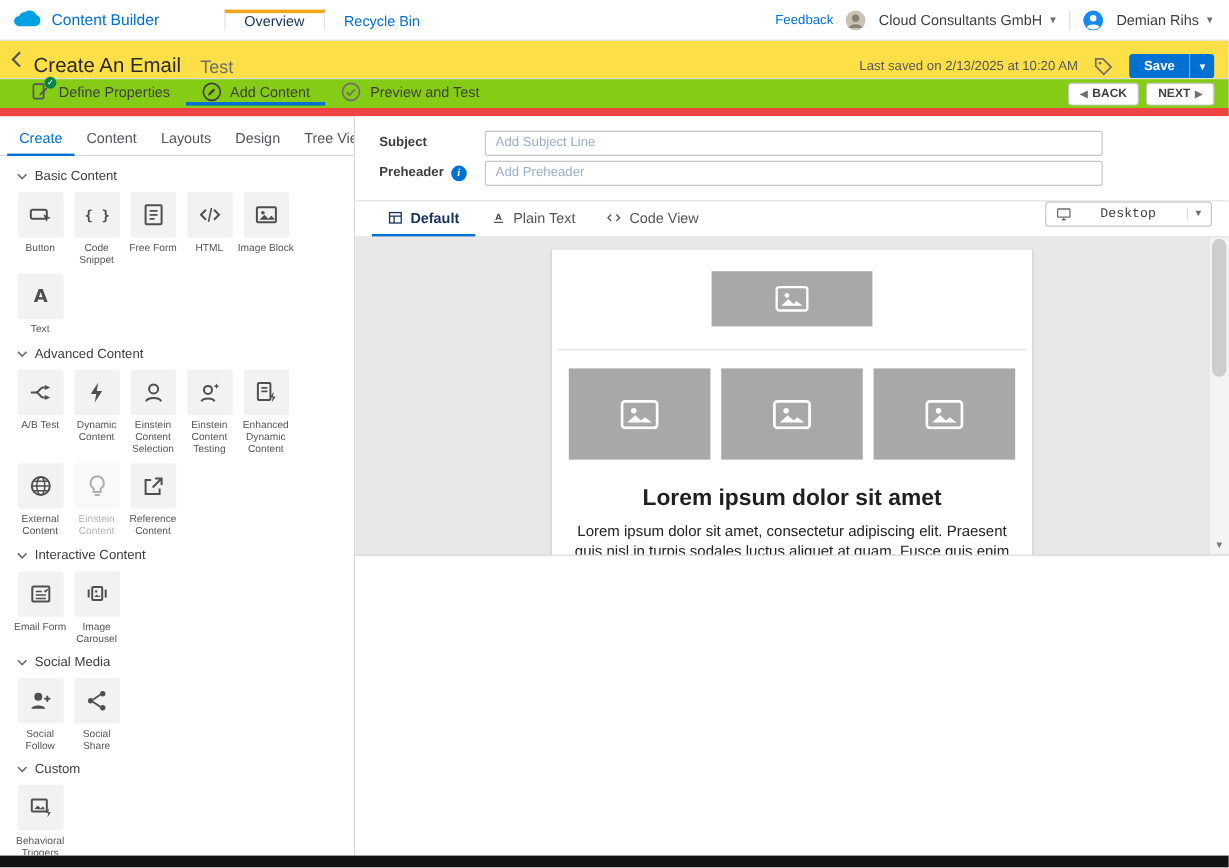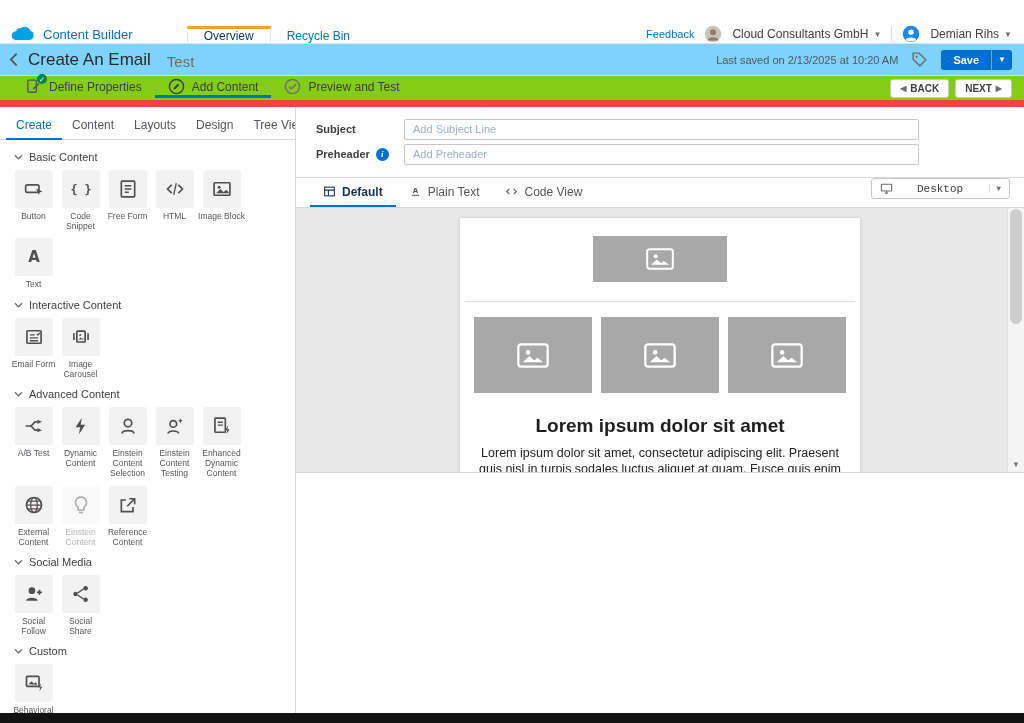--- a/index.html
+++ b/index.html
@@ -3,36 +3,36 @@
 <meta charset="utf-8">
 <style>
   *{box-sizing:border-box;margin:0;padding:0}
   html,body{width:1024px;height:723px;overflow:hidden}
   body{font-family:"Liberation Sans",sans-serif;background:#fff;color:#333}
   .app{width:1024px;height:723px;display:flex;flex-direction:column;position:relative}
   .icon{display:inline-flex;align-items:center;justify-content:center}
   .icon svg{width:100%;height:100%;display:block}
 
   
-  .topnav{height:44px;background:#fff;border-bottom:1px solid #e0e3e8;display:flex;align-items:flex-end;flex:0 0 auto}
+  .topnav{height:34px;background:#fff;border-bottom:1px solid #e0e3e8;display:flex;align-items:center;flex:0 0 auto}
   .brand{display:flex;align-items:center;gap:7px;padding:0 14px 0 10px}
   .logo{width:26px;height:17px}
   .brand-label{color:#0070d2;font-size:13px;white-space:nowrap}
   .topnav-tabs{display:flex;margin-left:40px}
   .topnav-tab{display:flex;align-items:center;padding:0 16px;font-size:12px;color:#0070d2;cursor:pointer;border-top:3px solid transparent}
   .topnav-tab.active{color:#16325c;border-top-color:#f2a41c;border-left:1px solid #e0e3e8;border-right:1px solid #e0e3e8;background:#fff}
   .topnav-right{margin-left:auto;display:flex;align-items:center;gap:10px;padding-right:12px}
   .feedback{color:#0070d2;font-size:11px;cursor:pointer;text-decoration:none}
   .avatar{width:18px;height:18px;border-radius:50%;overflow:hidden}
   .menu-btn{display:flex;align-items:center;gap:5px;background:none;border:none;font-family:inherit;color:#3e3e3c;font-size:12px;cursor:pointer;white-space:nowrap}
   .caret{font-size:8px;color:#706e6b}
   .vdiv{width:1px;height:16px;background:#d8dde6}
 
   
-  .pagehead{height:32px;background:#7dd3fc;border-bottom:1px solid #dddbda;display:flex;align-items:center;flex:0 0 auto}
+  .pagehead{height:32px;background:#fde047;border-bottom:1px solid #dddbda;display:flex;align-items:flex-end;flex:0 0 auto}
   .backbtn{width:26px;height:100%;display:flex;align-items:center;justify-content:center;cursor:pointer}
   .backbtn .icon{width:9px;height:15px}
   .page-title{font-size:17px;color:#2b2826;margin-left:2px;white-space:nowrap}
   .page-subtitle{font-size:15px;color:#706e6b;margin-left:16px;margin-top:3px}
   .pagehead-right{margin-left:auto;display:flex;align-items:center;gap:13px;padding-right:12px}
   .last-saved{font-size:11px;color:#54565b;white-space:nowrap}
   .tagbtn{width:17px;height:17px;color:#706e6b;cursor:pointer}
   .save-group{display:flex}
   .save-main{background:#0070d2;color:#fff;font-size:11px;font-weight:bold;border:none;padding:4px 12px;border-radius:3px 0 0 3px;cursor:pointer;font-family:inherit}
   .save-caret{background:#0070d2;color:#fff;border:none;border-left:1px solid rgba(255,255,255,.4);padding:4px 6px;border-radius:0 3px 3px 0;font-size:8px;cursor:pointer}
@@ -298,149 +298,149 @@
               </div>
             </div>
           </div>
           <div class="section">
             <div class="section-head">
               <span class="icon chev">
                 <svg viewBox="0 0 10 6">
                   <path d="M1 1l4 4 4-4" stroke="#706e6b" stroke-width="1.5" fill="none"></path>
                 </svg>
               </span>
-              <span class="section-title">Interactive Content</span>
+              <span class="section-title">Advanced Content</span>
             </div>
             <div class="tiles">
               <div class="tile-cell">
                 <div class="tile">
                   <span class="icon">
                     <svg viewBox="0 0 24 24">
-                      <rect x="3.5" y="4.5" width="17" height="15" rx="1" fill="none" stroke="currentColor" stroke-width="2"></rect>
-                      <path d="M7 9.5h6M7 13h10M7 16.5h10" stroke="currentColor" stroke-width="1.6" fill="none"></path>
-                      <path d="M15.5 8.5l1.2 1.2 2.3-2.4" stroke="currentColor" stroke-width="1.6" fill="none"></path>
-                    </svg>
-                  </span>
-                </div>
-                <div class="tile-label">Email Form</div>
-              </div>
-              <div class="tile-cell">
-                <div class="tile">
-                  <span class="icon">
-                    <svg viewBox="0 0 24 24">
-                      <rect x="7" y="5" width="10" height="13" rx="1" fill="none" stroke="currentColor" stroke-width="2"></rect>
-                      <path d="M3.5 7.5v8M20.5 7.5v8" stroke="currentColor" stroke-width="2" fill="none"></path>
-                      <circle cx="11" cy="9.5" r="1.2" fill="currentColor"></circle>
-                      <path d="M9 15l2.5-2.5 2 2 1.5-1.5V15z" fill="currentColor"></path>
-                    </svg>
-                  </span>
-                </div>
-                <div class="tile-label">Image Carousel</div>
+                      <path d="M2 12h5c4 0 4-5 7-5h2M7 12c4 0 4 5 7 5h2" fill="none" stroke="currentColor" stroke-width="2"></path>
+                      <path d="M16 4.5l5.5 2.5-5.5 2.5zM16 14.5l5.5 2.5-5.5 2.5z" fill="currentColor"></path>
+                    </svg>
+                  </span>
+                </div>
+                <div class="tile-label">A/B Test</div>
+              </div>
+              <div class="tile-cell">
+                <div class="tile">
+                  <span class="icon">
+                    <svg viewBox="0 0 24 24">
+                      <path d="M13 2L5.5 13.5H11L9.5 22 17 10.5h-5.5z" fill="currentColor"></path>
+                    </svg>
+                  </span>
+                </div>
+                <div class="tile-label">Dynamic Content</div>
+              </div>
+              <div class="tile-cell">
+                <div class="tile">
+                  <span class="icon">
+                    <svg viewBox="0 0 24 24">
+                      <circle cx="12" cy="8.5" r="4.5" fill="none" stroke="currentColor" stroke-width="2"></circle>
+                      <path d="M4.5 21c1.5-4.5 13.5-4.5 15 0" fill="none" stroke="currentColor" stroke-width="2"></path>
+                    </svg>
+                  </span>
+                </div>
+                <div class="tile-label">Einstein Content Selection</div>
+              </div>
+              <div class="tile-cell">
+                <div class="tile">
+                  <span class="icon">
+                    <svg viewBox="0 0 24 24">
+                      <circle cx="10" cy="9.5" r="4" fill="none" stroke="currentColor" stroke-width="2"></circle>
+                      <path d="M3.5 21c1.3-4 11.7-4 13 0" fill="none" stroke="currentColor" stroke-width="2"></path>
+                      <path d="M18.5 3l.9 1.9 1.9.9-1.9.9-.9 1.9-.9-1.9-1.9-.9 1.9-.9z" fill="currentColor"></path>
+                    </svg>
+                  </span>
+                </div>
+                <div class="tile-label">Einstein Content Testing</div>
+              </div>
+              <div class="tile-cell">
+                <div class="tile">
+                  <span class="icon">
+                    <svg viewBox="0 0 24 24">
+                      <rect x="3.5" y="2.5" width="12.5" height="17" rx="1" fill="none" stroke="currentColor" stroke-width="2"></rect>
+                      <path d="M7 7.5h6M7 11h6" stroke="currentColor" stroke-width="1.6" fill="none"></path>
+                      <path d="M19.5 11l-4 6h2.8l-1 5 4-6h-2.8z" fill="currentColor"></path>
+                    </svg>
+                  </span>
+                </div>
+                <div class="tile-label">Enhanced Dynamic Content</div>
+              </div>
+              <div class="tile-cell">
+                <div class="tile">
+                  <span class="icon">
+                    <svg viewBox="0 0 24 24">
+                      <circle cx="12" cy="12" r="9" fill="none" stroke="currentColor" stroke-width="2"></circle>
+                      <ellipse cx="12" cy="12" rx="4" ry="9" fill="none" stroke="currentColor" stroke-width="1.5"></ellipse>
+                      <path d="M3 12h18M4.8 7.3h14.4M4.8 16.7h14.4" stroke="currentColor" stroke-width="1.5" fill="none"></path>
+                    </svg>
+                  </span>
+                </div>
+                <div class="tile-label">External Content</div>
+              </div>
+              <div class="tile-cell disabled">
+                <div class="tile">
+                  <span class="icon">
+                    <svg viewBox="0 0 24 24">
+                      <path d="M12 2.5a6.5 6.5 0 0 0-3.5 12V18h7v-3.5a6.5 6.5 0 0 0-3.5-12z" fill="none" stroke="currentColor" stroke-width="2"></path>
+                      <path d="M9.5 21h5" stroke="currentColor" stroke-width="2" fill="none"></path>
+                    </svg>
+                  </span>
+                </div>
+                <div class="tile-label">Einstein Content</div>
+              </div>
+              <div class="tile-cell">
+                <div class="tile">
+                  <span class="icon">
+                    <svg viewBox="0 0 24 24">
+                      <path d="M13.5 4.5H20v6.5M20 4.5L11 13.5" fill="none" stroke="currentColor" stroke-width="2"></path>
+                      <path d="M9.5 6H4v14h14v-5.5" fill="none" stroke="currentColor" stroke-width="2"></path>
+                    </svg>
+                  </span>
+                </div>
+                <div class="tile-label">Reference Content</div>
               </div>
             </div>
           </div>
           <div class="section">
             <div class="section-head">
               <span class="icon chev">
                 <svg viewBox="0 0 10 6">
                   <path d="M1 1l4 4 4-4" stroke="#706e6b" stroke-width="1.5" fill="none"></path>
                 </svg>
               </span>
-              <span class="section-title">Advanced Content</span>
+              <span class="section-title">Interactive Content</span>
             </div>
             <div class="tiles">
               <div class="tile-cell">
                 <div class="tile">
                   <span class="icon">
                     <svg viewBox="0 0 24 24">
-                      <path d="M2 12h5c4 0 4-5 7-5h2M7 12c4 0 4 5 7 5h2" fill="none" stroke="currentColor" stroke-width="2"></path>
-                      <path d="M16 4.5l5.5 2.5-5.5 2.5zM16 14.5l5.5 2.5-5.5 2.5z" fill="currentColor"></path>
-                    </svg>
-                  </span>
-                </div>
-                <div class="tile-label">A/B Test</div>
-              </div>
-              <div class="tile-cell">
-                <div class="tile">
-                  <span class="icon">
-                    <svg viewBox="0 0 24 24">
-                      <path d="M13 2L5.5 13.5H11L9.5 22 17 10.5h-5.5z" fill="currentColor"></path>
-                    </svg>
-                  </span>
-                </div>
-                <div class="tile-label">Dynamic Content</div>
-              </div>
-              <div class="tile-cell">
-                <div class="tile">
-                  <span class="icon">
-                    <svg viewBox="0 0 24 24">
-                      <circle cx="12" cy="8.5" r="4.5" fill="none" stroke="currentColor" stroke-width="2"></circle>
-                      <path d="M4.5 21c1.5-4.5 13.5-4.5 15 0" fill="none" stroke="currentColor" stroke-width="2"></path>
-                    </svg>
-                  </span>
-                </div>
-                <div class="tile-label">Einstein Content Selection</div>
-              </div>
-              <div class="tile-cell">
-                <div class="tile">
-                  <span class="icon">
-                    <svg viewBox="0 0 24 24">
-                      <circle cx="10" cy="9.5" r="4" fill="none" stroke="currentColor" stroke-width="2"></circle>
-                      <path d="M3.5 21c1.3-4 11.7-4 13 0" fill="none" stroke="currentColor" stroke-width="2"></path>
-                      <path d="M18.5 3l.9 1.9 1.9.9-1.9.9-.9 1.9-.9-1.9-1.9-.9 1.9-.9z" fill="currentColor"></path>
-                    </svg>
-                  </span>
-                </div>
-                <div class="tile-label">Einstein Content Testing</div>
-              </div>
-              <div class="tile-cell">
-                <div class="tile">
-                  <span class="icon">
-                    <svg viewBox="0 0 24 24">
-                      <rect x="3.5" y="2.5" width="12.5" height="17" rx="1" fill="none" stroke="currentColor" stroke-width="2"></rect>
-                      <path d="M7 7.5h6M7 11h6" stroke="currentColor" stroke-width="1.6" fill="none"></path>
-                      <path d="M19.5 11l-4 6h2.8l-1 5 4-6h-2.8z" fill="currentColor"></path>
-                    </svg>
-                  </span>
-                </div>
-                <div class="tile-label">Enhanced Dynamic Content</div>
-              </div>
-              <div class="tile-cell">
-                <div class="tile">
-                  <span class="icon">
-                    <svg viewBox="0 0 24 24">
-                      <circle cx="12" cy="12" r="9" fill="none" stroke="currentColor" stroke-width="2"></circle>
-                      <ellipse cx="12" cy="12" rx="4" ry="9" fill="none" stroke="currentColor" stroke-width="1.5"></ellipse>
-                      <path d="M3 12h18M4.8 7.3h14.4M4.8 16.7h14.4" stroke="currentColor" stroke-width="1.5" fill="none"></path>
-                    </svg>
-                  </span>
-                </div>
-                <div class="tile-label">External Content</div>
-              </div>
-              <div class="tile-cell disabled">
-                <div class="tile">
-                  <span class="icon">
-                    <svg viewBox="0 0 24 24">
-                      <path d="M12 2.5a6.5 6.5 0 0 0-3.5 12V18h7v-3.5a6.5 6.5 0 0 0-3.5-12z" fill="none" stroke="currentColor" stroke-width="2"></path>
-                      <path d="M9.5 21h5" stroke="currentColor" stroke-width="2" fill="none"></path>
-                    </svg>
-                  </span>
-                </div>
-                <div class="tile-label">Einstein Content</div>
-              </div>
-              <div class="tile-cell">
-                <div class="tile">
-                  <span class="icon">
-                    <svg viewBox="0 0 24 24">
-                      <path d="M13.5 4.5H20v6.5M20 4.5L11 13.5" fill="none" stroke="currentColor" stroke-width="2"></path>
-                      <path d="M9.5 6H4v14h14v-5.5" fill="none" stroke="currentColor" stroke-width="2"></path>
-                    </svg>
-                  </span>
-                </div>
-                <div class="tile-label">Reference Content</div>
+                      <rect x="3.5" y="4.5" width="17" height="15" rx="1" fill="none" stroke="currentColor" stroke-width="2"></rect>
+                      <path d="M7 9.5h6M7 13h10M7 16.5h10" stroke="currentColor" stroke-width="1.6" fill="none"></path>
+                      <path d="M15.5 8.5l1.2 1.2 2.3-2.4" stroke="currentColor" stroke-width="1.6" fill="none"></path>
+                    </svg>
+                  </span>
+                </div>
+                <div class="tile-label">Email Form</div>
+              </div>
+              <div class="tile-cell">
+                <div class="tile">
+                  <span class="icon">
+                    <svg viewBox="0 0 24 24">
+                      <rect x="7" y="5" width="10" height="13" rx="1" fill="none" stroke="currentColor" stroke-width="2"></rect>
+                      <path d="M3.5 7.5v8M20.5 7.5v8" stroke="currentColor" stroke-width="2" fill="none"></path>
+                      <circle cx="11" cy="9.5" r="1.2" fill="currentColor"></circle>
+                      <path d="M9 15l2.5-2.5 2 2 1.5-1.5V15z" fill="currentColor"></path>
+                    </svg>
+                  </span>
+                </div>
+                <div class="tile-label">Image Carousel</div>
               </div>
             </div>
           </div>
           <div class="section">
             <div class="section-head">
               <span class="icon chev">
                 <svg viewBox="0 0 10 6">
                   <path d="M1 1l4 4 4-4" stroke="#706e6b" stroke-width="1.5" fill="none"></path>
                 </svg>
               </span>

